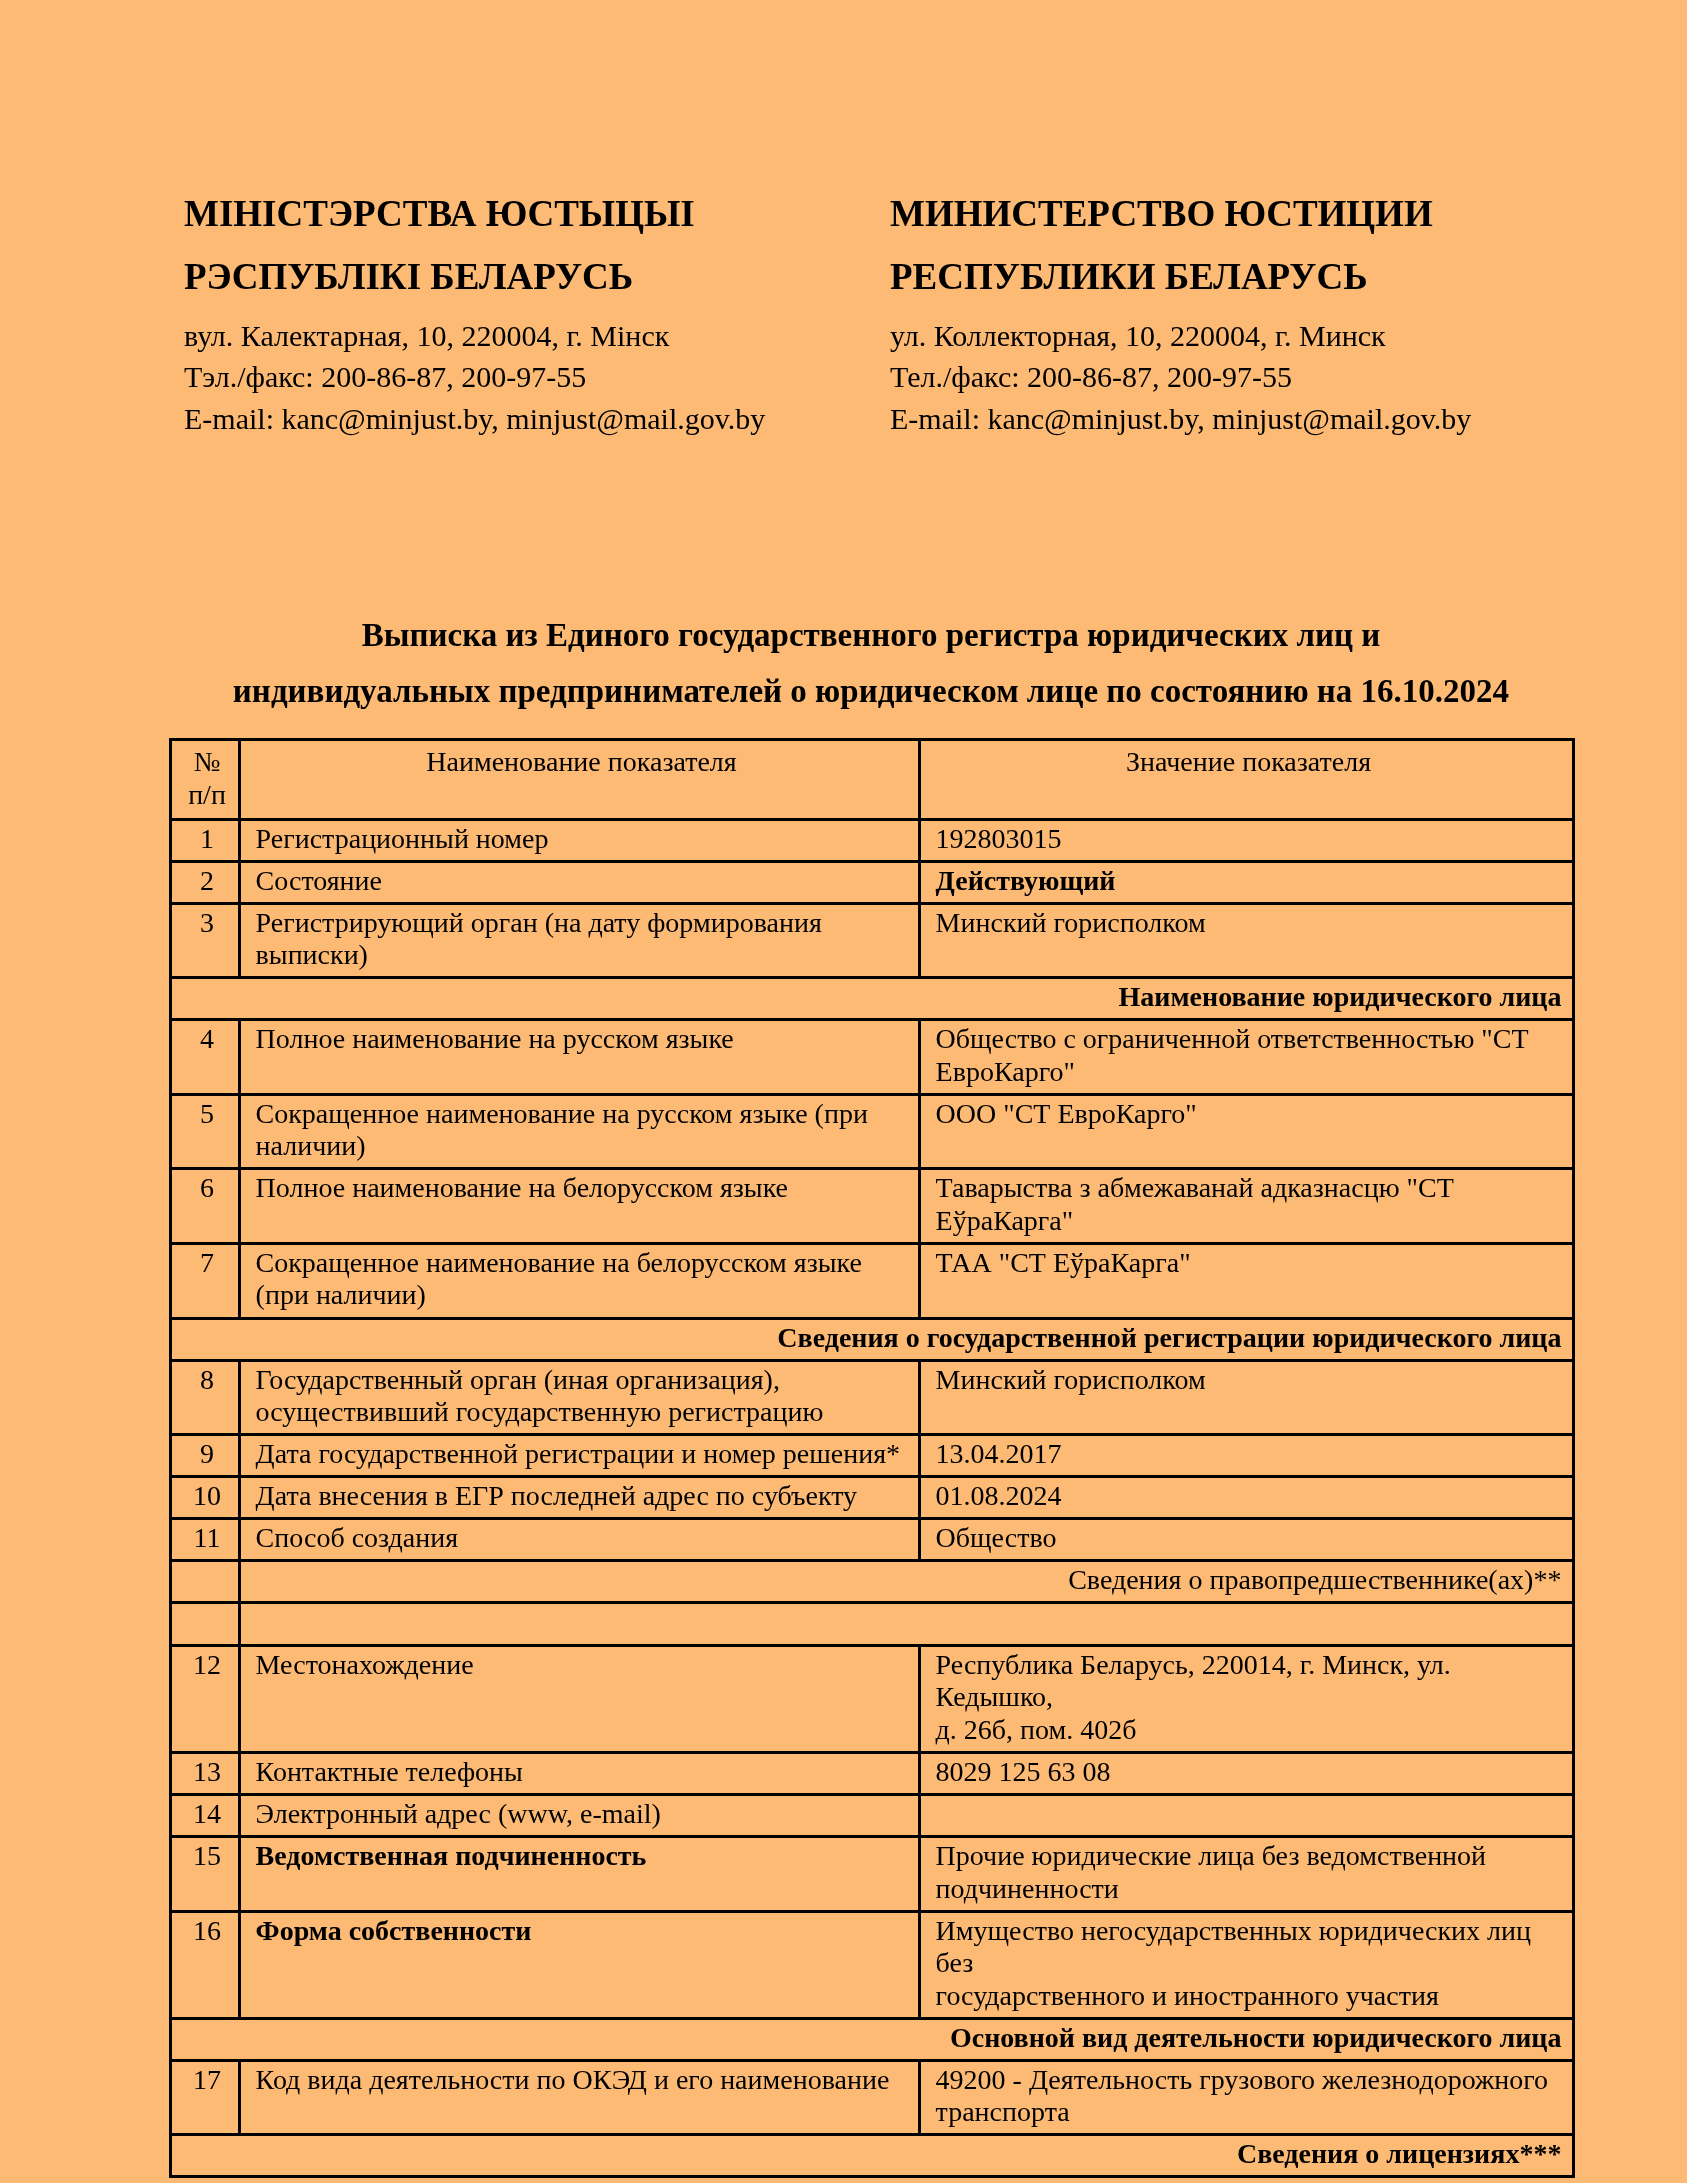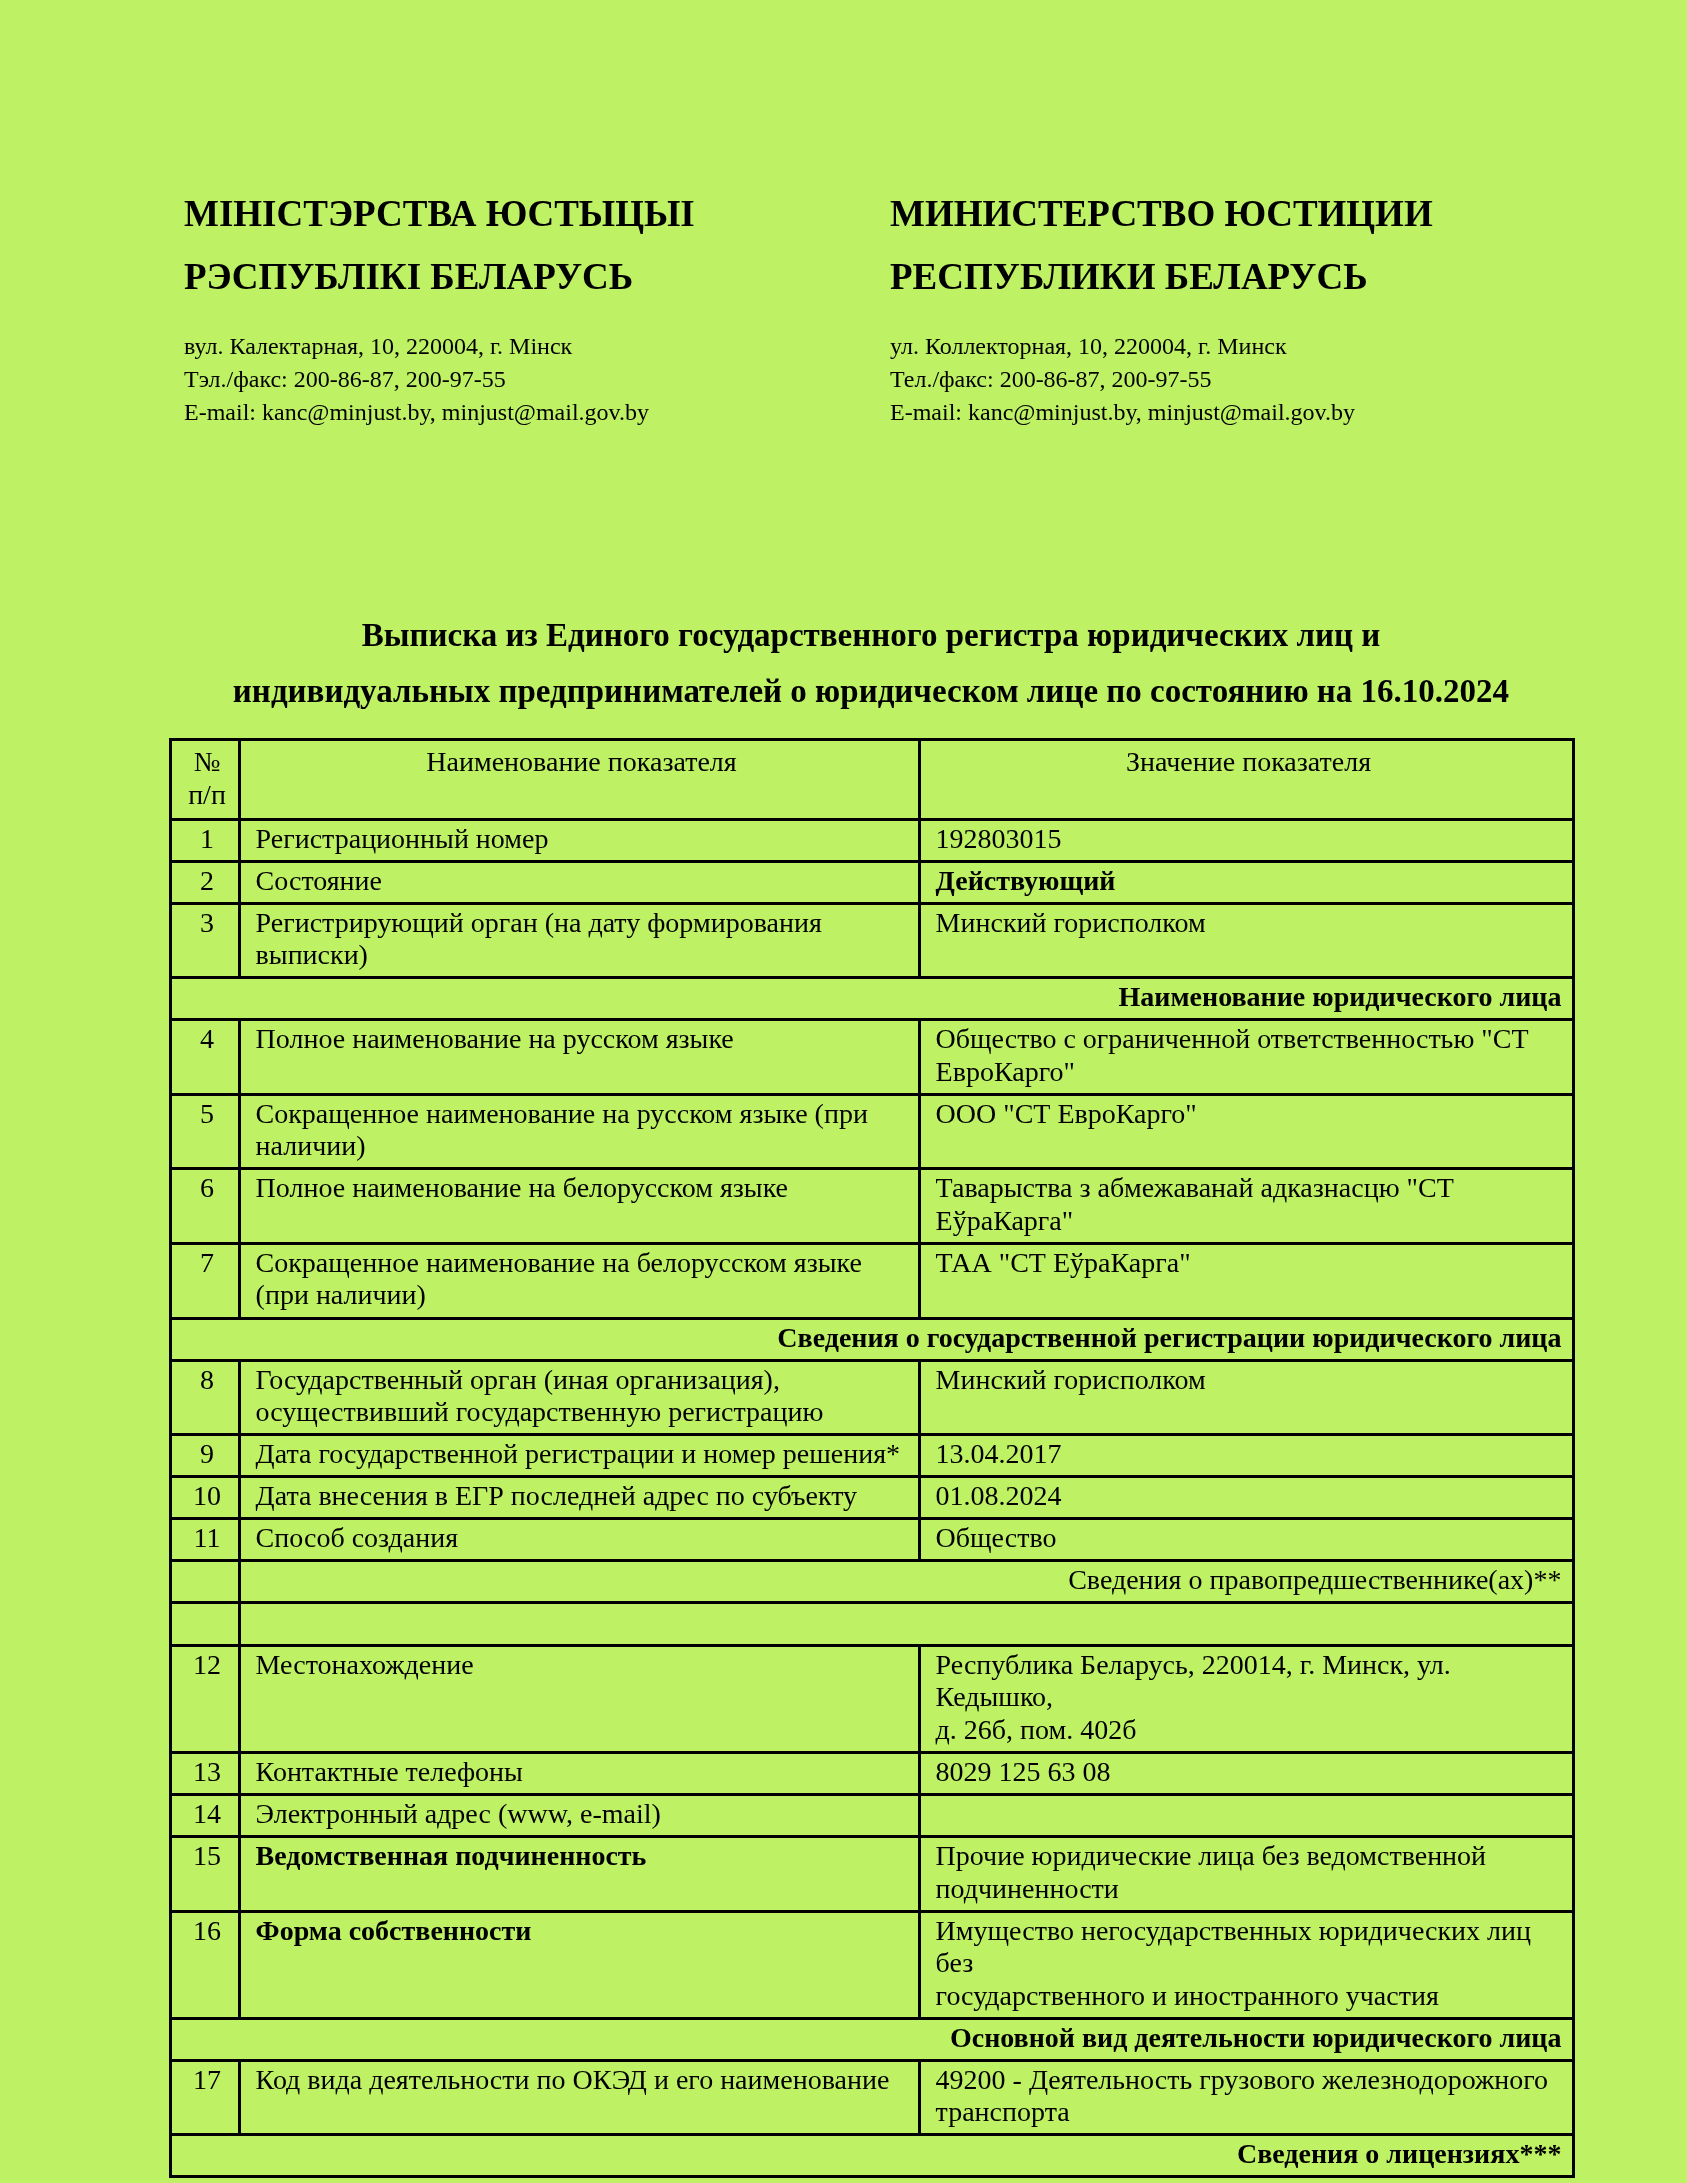--- a/index.html
+++ b/index.html
@@ -1,32 +1,32 @@
 <!DOCTYPE html>
 <html style="font-size:10.6px"><head>
 <meta charset="utf-8">
 <style>
   html,body{margin:0;padding:0;background:#ffffff;}
   .page{
     position:relative;
     width:1687px;height:2183px;
-    background:#bef264;
+    background:#fdba74;
     color:#000000;
     font-family:"Liberation Serif","DejaVu Serif",serif;
     overflow:hidden;
   }
   
   .lh-col{position:absolute;top:183px;width:681px;}
   .lh-col.left{left:184px;}
   .lh-col.right{left:890px;}
   .org-name{
     font-size:37px;font-weight:bold;line-height:1.7;
     white-space:pre-line;letter-spacing:0;
   }
-  .addr{margin-top:21px;font-size:24px;line-height:1.38;}
+  .addr{margin-top:6px;font-size:30px;line-height:1.38;}
   .addr div{white-space:nowrap;}
   
   .doc-title{
     position:absolute;top:607px;left:169px;width:1404px;
     text-align:center;font-size:33px;font-weight:bold;line-height:1.7;
   }
   
   table.register{
     position:absolute;top:738px;left:169px;
     width:1404px;border-collapse:collapse;table-layout:fixed;

